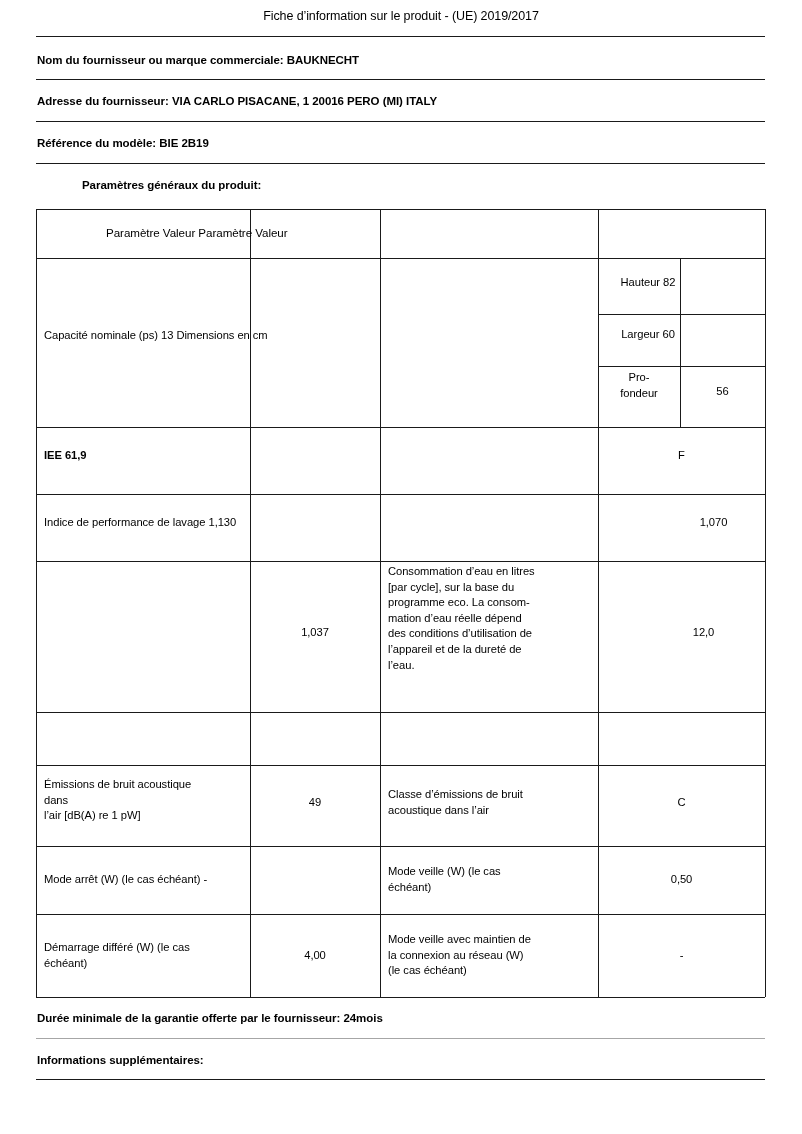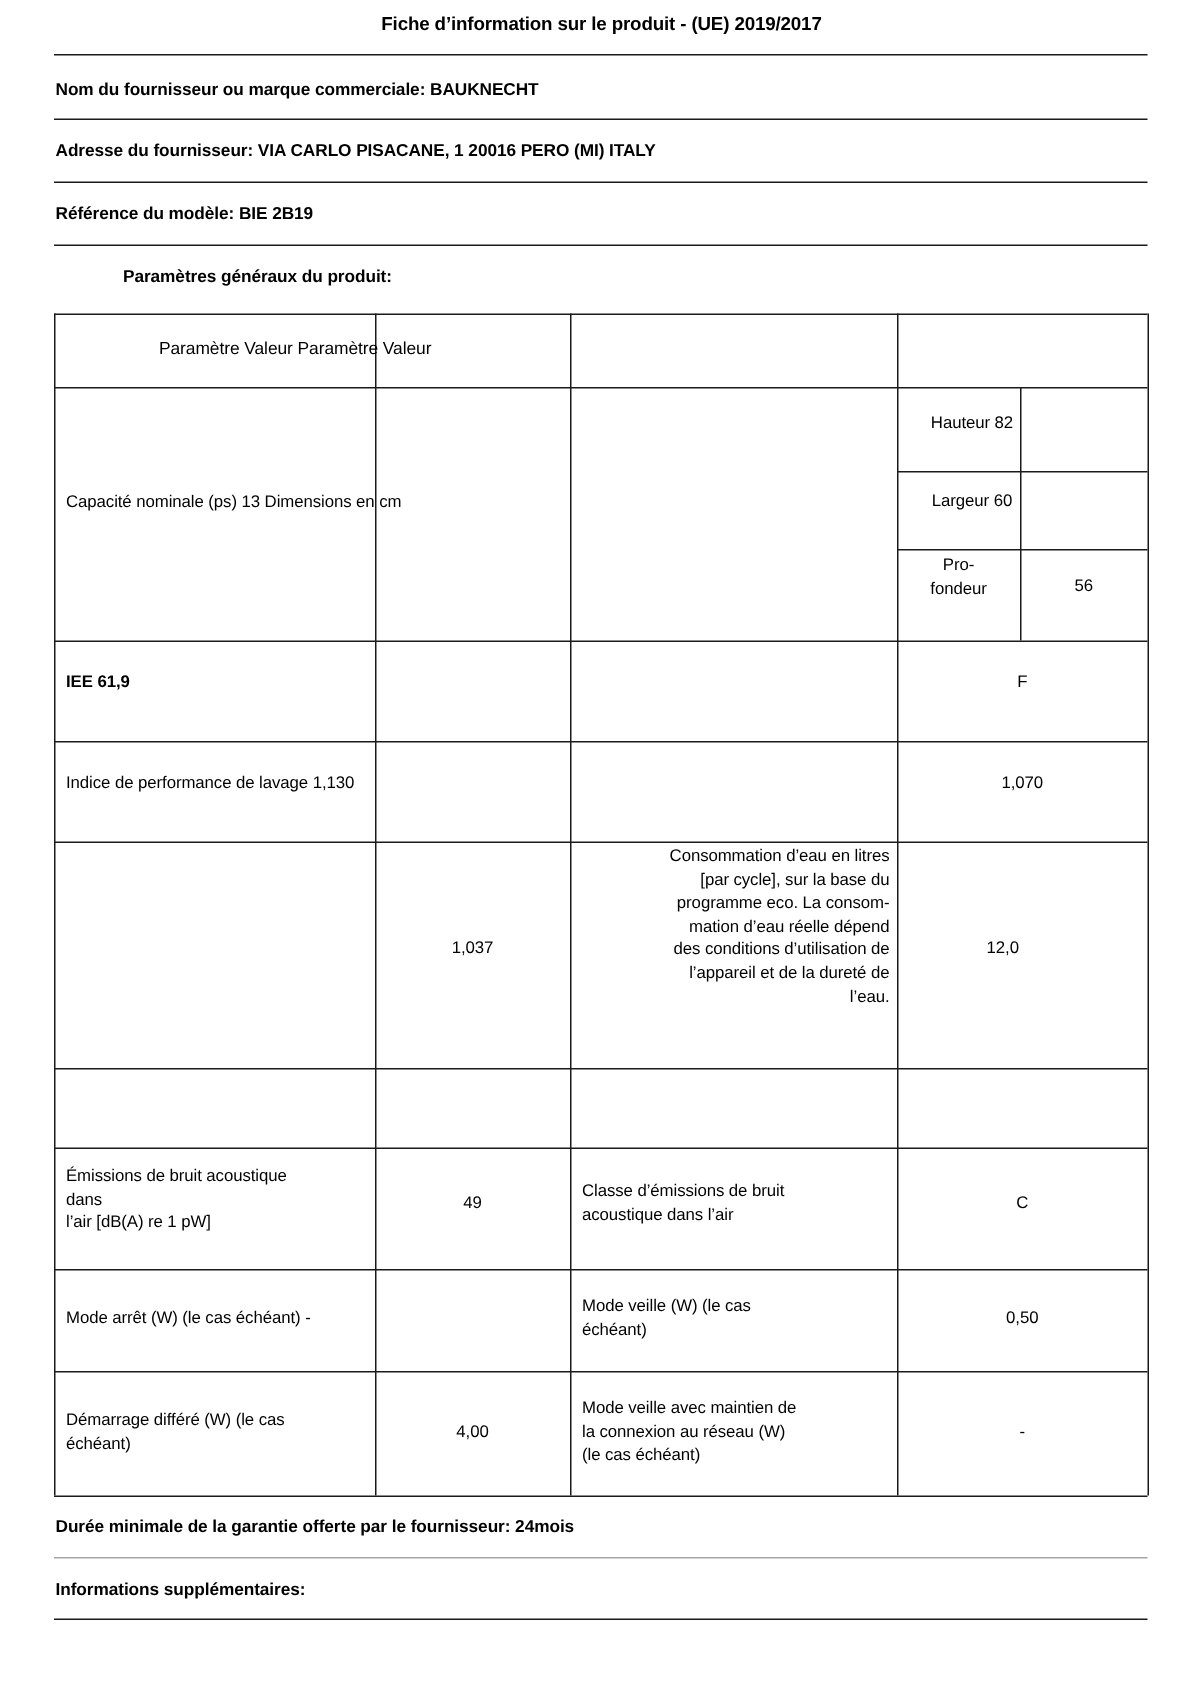--- a/index.html
+++ b/index.html
@@ -23,21 +23,21 @@
     overflow: hidden;
   }
 
   
   .doc-title {
     position: absolute;
     left: 0; top: 9px;
     width: 802px;
     text-align: center;
     font-size: 12.5px;
-    font-weight: bold;
+    font-weight: normal;
     letter-spacing: -0.1px;
   }
 
   
   .hdr-rule {
     position: absolute;
     left: 36px;
     width: 729px;
     height: 0;
     border-top: 1.6px solid #1a1a1a;
@@ -161,31 +161,31 @@
     <div class="cell center" style="left:562px; top:161px; width:82px; white-space:pre-line;">Pro-
 fondeur</div>
     <div class="cell center" style="left:644px; top:175px; width:85px;">56</div>
 
     <div class="cell nowrap" style="left:8px; top:239px;font-weight:bold;">IEE 61,9</div>
     <div class="cell center" style="left:214px; top:239px; width:130px;"></div>
     <div class="cell center" style="left:562px; top:239px; width:167px;">F</div>
 
     <div class="cell nowrap" style="left:8px; top:306px;">Indice de performance de lavage 1,130</div>
     <div class="cell center" style="left:214px; top:306px; width:130px;"></div>
-    <div class="cell center" style="left:562px; top:306px; width:167px;">1,070</div>
+    <div class="cell center" style="left:562px; top:306px; width:167px;padding-left:32px;">1,070</div>
 
     <div class="cell center" style="left:214px; top:416px; width:130px;">1,037</div>
-    <div class="cell" style="left:352px; top:355px; width:205px; white-space:pre-line;text-align:right;">Consommation d’eau en litres
+    <div class="cell" style="left:352px; top:355px; width:205px; white-space:pre-line;">Consommation d’eau en litres
 [par cycle], sur la base du
 programme eco. La consom-
 mation d’eau réelle dépend
 des conditions d’utilisation de
 l’appareil et de la dureté de
 l’eau.</div>
-    <div class="cell center" style="left:549px; top:416px; width:167px;">12,0</div>
+    <div class="cell center" style="left:584px; top:416px; width:167px;">12,0</div>
 
     <div class="cell center" style="left:214px; top:520px; width:130px;"></div>
     <div class="cell" style="left:352px; top:520px; width:205px; white-space:pre-line;"></div>
     <div class="cell center" style="left:562px; top:520px; width:167px;"></div>
 
     <div class="cell" style="left:8px; top:568px; width:200px; white-space:pre-line;">Émissions de bruit acoustique
 dans
 l’air [dB(A) re 1 pW]</div>
     <div class="cell center" style="left:214px; top:586px; width:130px;">49</div>
     <div class="cell" style="left:352px; top:578px; width:205px; white-space:pre-line;">Classe d’émissions de bruit

